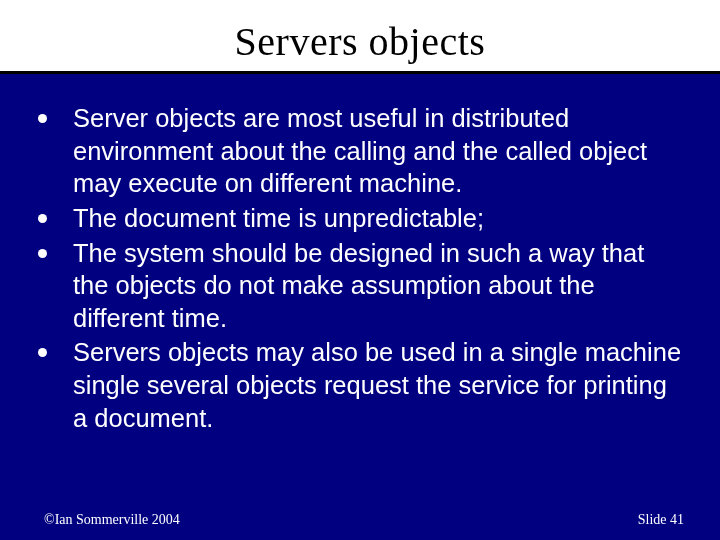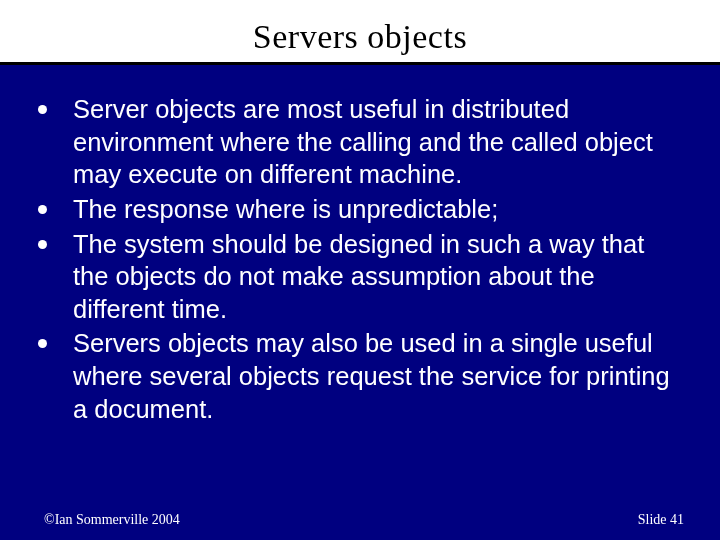--- a/index.html
+++ b/index.html
@@ -20,21 +20,21 @@
   }
   .title-area {
     background: #fff;
     width: 100%;
     padding-top: 18px;
     padding-bottom: 6px;
     border-bottom: 3px solid #000;
   }
   .title-text {
     color: #000;
-    font-size: 34px;
+    font-size: 40px;
     font-weight: normal;
     text-align: center;
     font-family: "Times New Roman", Times, serif;
     margin: 0;
     letter-spacing: 0.5px;
   }
   .body-area {
     padding: 28px 36px 0 36px;
   }
   .bullet-list {
@@ -91,33 +91,33 @@
 <div class="slide">
 
   <div class="title-area">
     <h1 class="title-text">Servers objects</h1>
   </div>
 
   <div class="body-area">
     <ul class="bullet-list">
       <li class="bullet-item">
         <span class="bullet-dot"></span>
-        <span class="bullet-text">Server objects are most useful in distributed environment where the calling and the called object may execute on different machine.</span>
+        <span class="bullet-text">Server objects are most useful in distributed environment about the calling and the called object may execute on different machine.</span>
       </li>
       <li class="bullet-item">
         <span class="bullet-dot"></span>
-        <span class="bullet-text">The response where is unpredictable;</span>
+        <span class="bullet-text">The document time is unpredictable;</span>
       </li>
       <li class="bullet-item">
         <span class="bullet-dot"></span>
         <span class="bullet-text">The system should be designed in such a way that the objects do not make assumption about the different time.</span>
       </li>
       <li class="bullet-item">
         <span class="bullet-dot"></span>
-        <span class="bullet-text">Servers objects may also be used in a single useful where several objects request the service for printing a document.</span>
+        <span class="bullet-text">Servers objects may also be used in a single machine single several objects request the service for printing a document.</span>
       </li>
     </ul>
   </div>
 
   <div class="footer">
     <div class="footer-left">©Ian Sommerville 2004</div>
     <div class="footer-right">
       <span>Slide </span><span>41</span>
     </div>
   </div>

